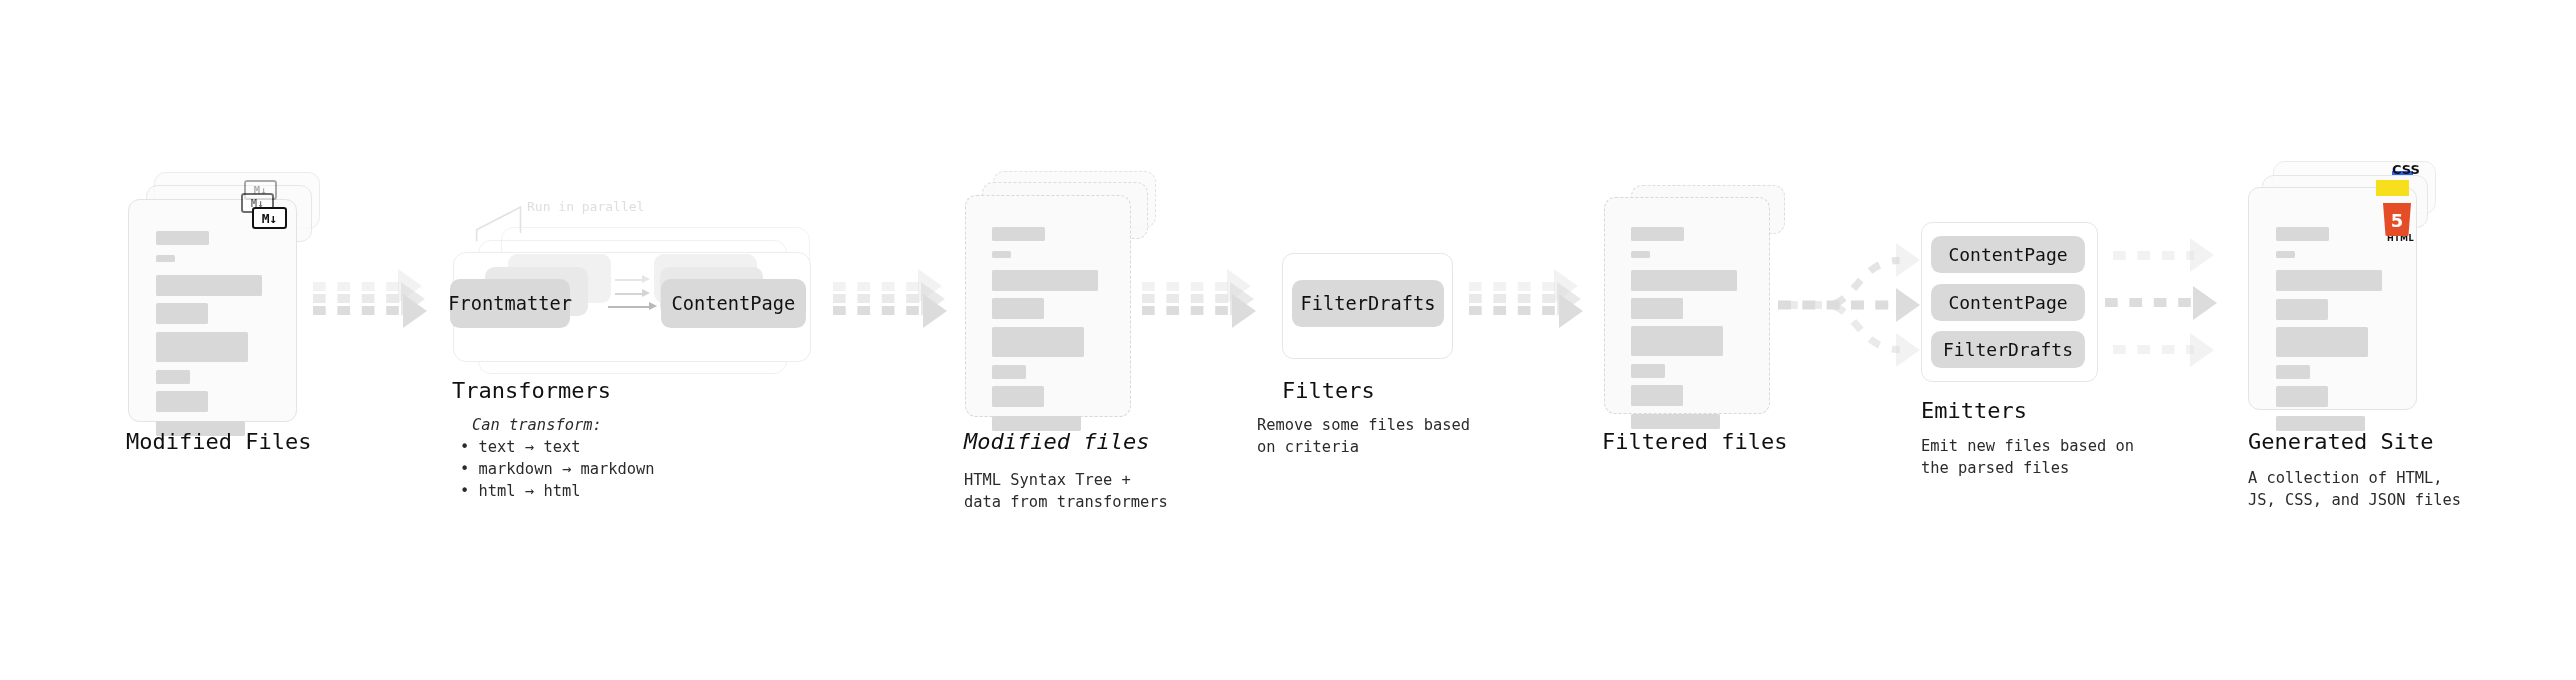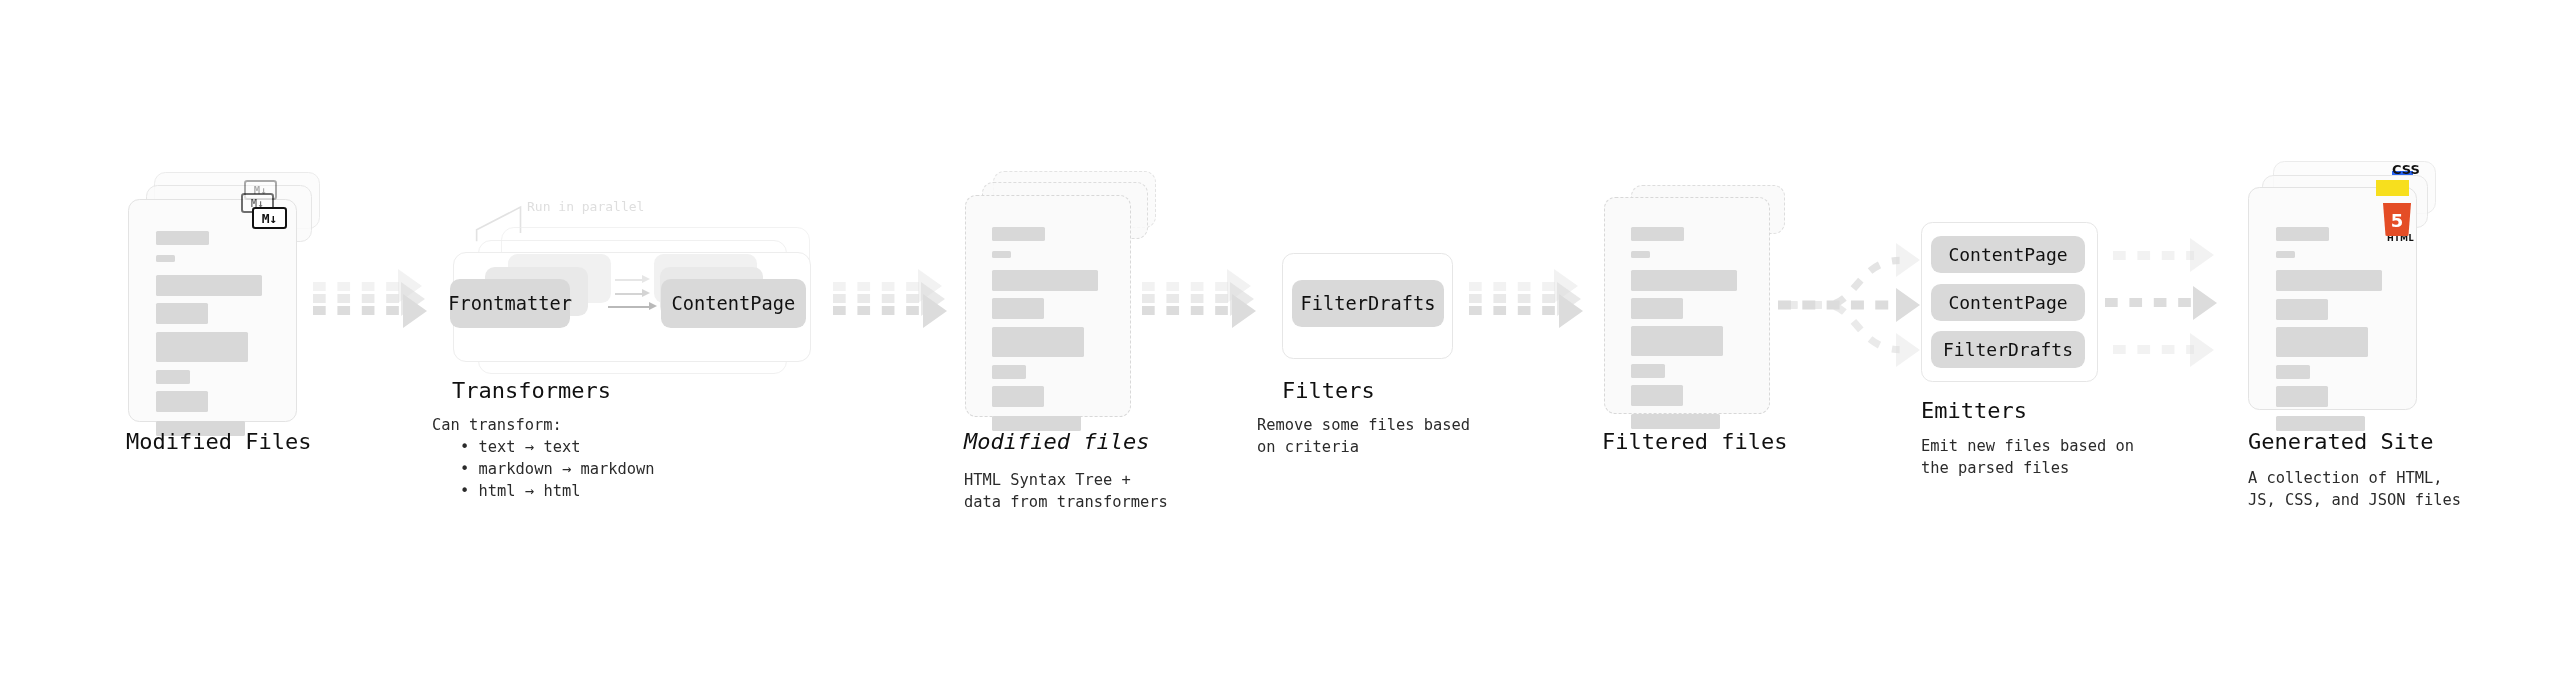--- a/index.html
+++ b/index.html
@@ -207,21 +207,21 @@
     <div class="tinyarrow" style="left:615px;top:293px;opacity:.6;">
       <div class="ln" style="width:28px;"></div>
         <div class="hd" style="left:27px;"></div>
     </div>
     <div class="tinyarrow" style="left:608px;top:306px;opacity:1;">
       <div class="ln" style="width:42px;"></div>
         <div class="hd" style="left:41px;"></div>
     </div>
 
     <div class="lbl" style="left:452px;top:378px;">Transformers</div>
-    <div class="cap" style="left:432px;top:414px;">Can transform:</div>
+    <div class="cap" style="left:472px;top:414px;font-style:italic;">Can transform:</div>
     <div class="cap" style="left:460px;top:436px;">• text → text</div>
     <div class="cap" style="left:460px;top:458px;">• markdown → markdown</div>
     <div class="cap" style="left:460px;top:480px;">• html → html</div>
   </div>
 
   <div class="conn" style="left:833px;top:280px;width:138px;height:65px;">
     <div class="dline f40" style="left:0px;top:1.6px;width:89px;"></div>
     <div class="dhead f40" style="left:85px;top:-10.6px;"></div>
     <div class="dline f70" style="left:0px;top:14px;width:92px;"></div>
     <div class="dhead f70" style="left:88px;top:1.6px;"></div>

